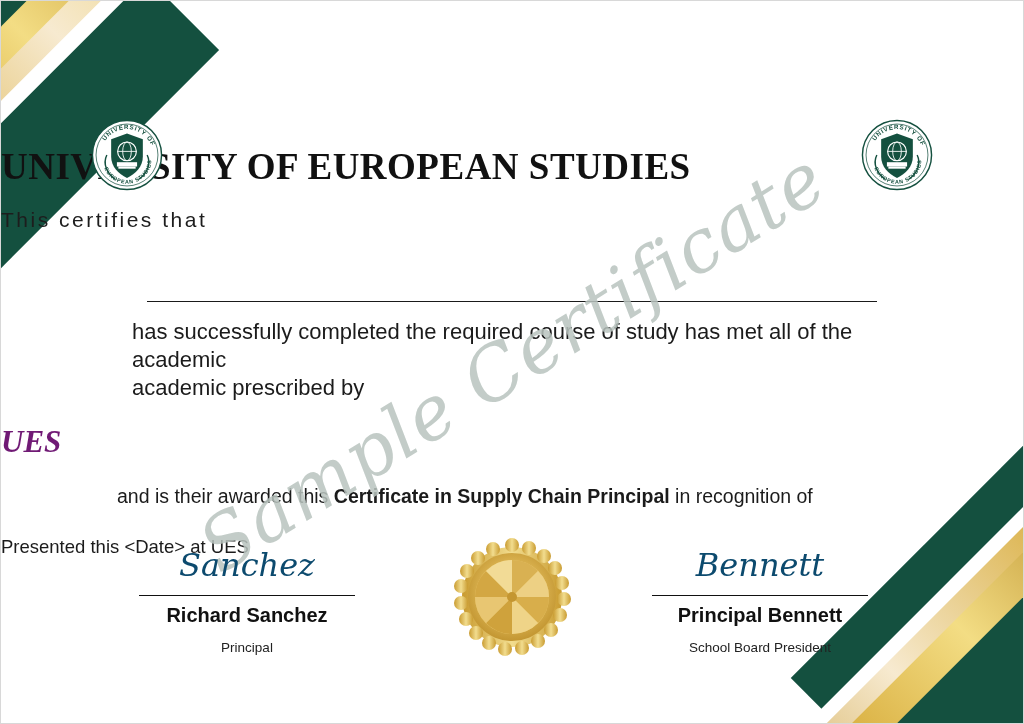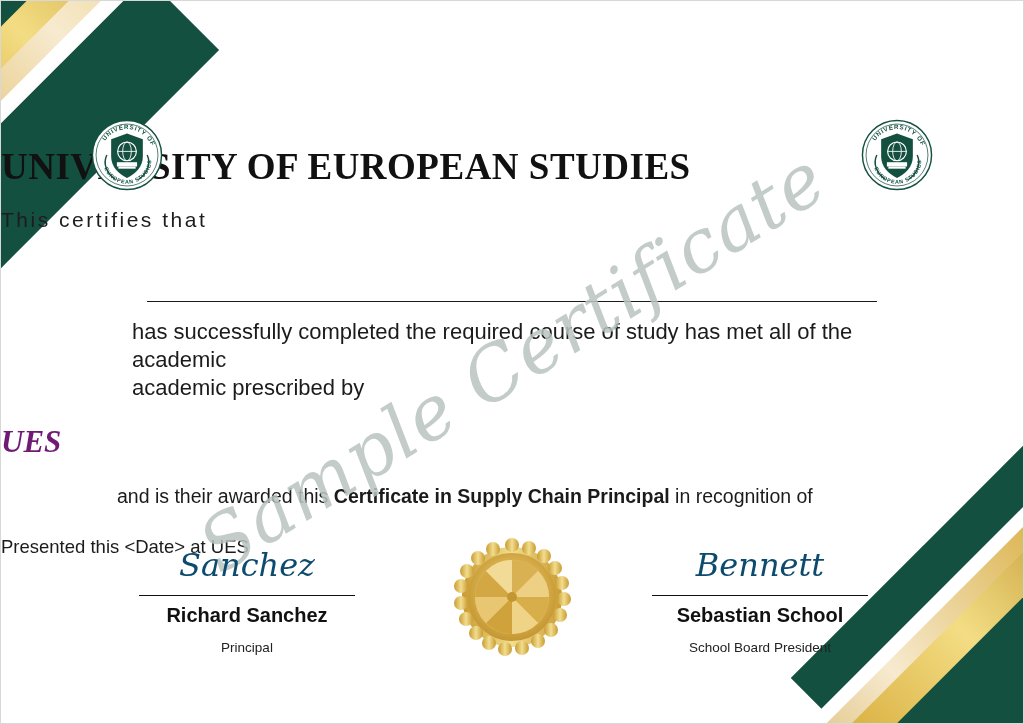--- a/index.html
+++ b/index.html
@@ -324,21 +324,21 @@
   <div class="sig-block" id="sig-left">
     <div class="sig-script">Sanchez</div>
     <div class="sig-rule"></div>
     <div class="sig-name">Richard Sanchez</div>
     <div class="sig-role">Principal</div>
   </div>
 
   <div class="sig-block" id="sig-right">
     <div class="sig-script">Bennett</div>
     <div class="sig-rule"></div>
-    <div class="sig-name">Sebastian School</div>
+    <div class="sig-name">Principal Bennett</div>
     <div class="sig-role">School Board President</div>
   </div>
 
   <svg id="medallion" viewBox="0 0 118 132">
     <defs>
       <radialGradient id="medGrad" cx="50%" cy="45%" r="60%">
         <stop offset="0%" stop-color="#f6e2a4"></stop>
         <stop offset="45%" stop-color="#e3bd5c"></stop>
         <stop offset="100%" stop-color="#bd8f2a"></stop>
       </radialGradient>

